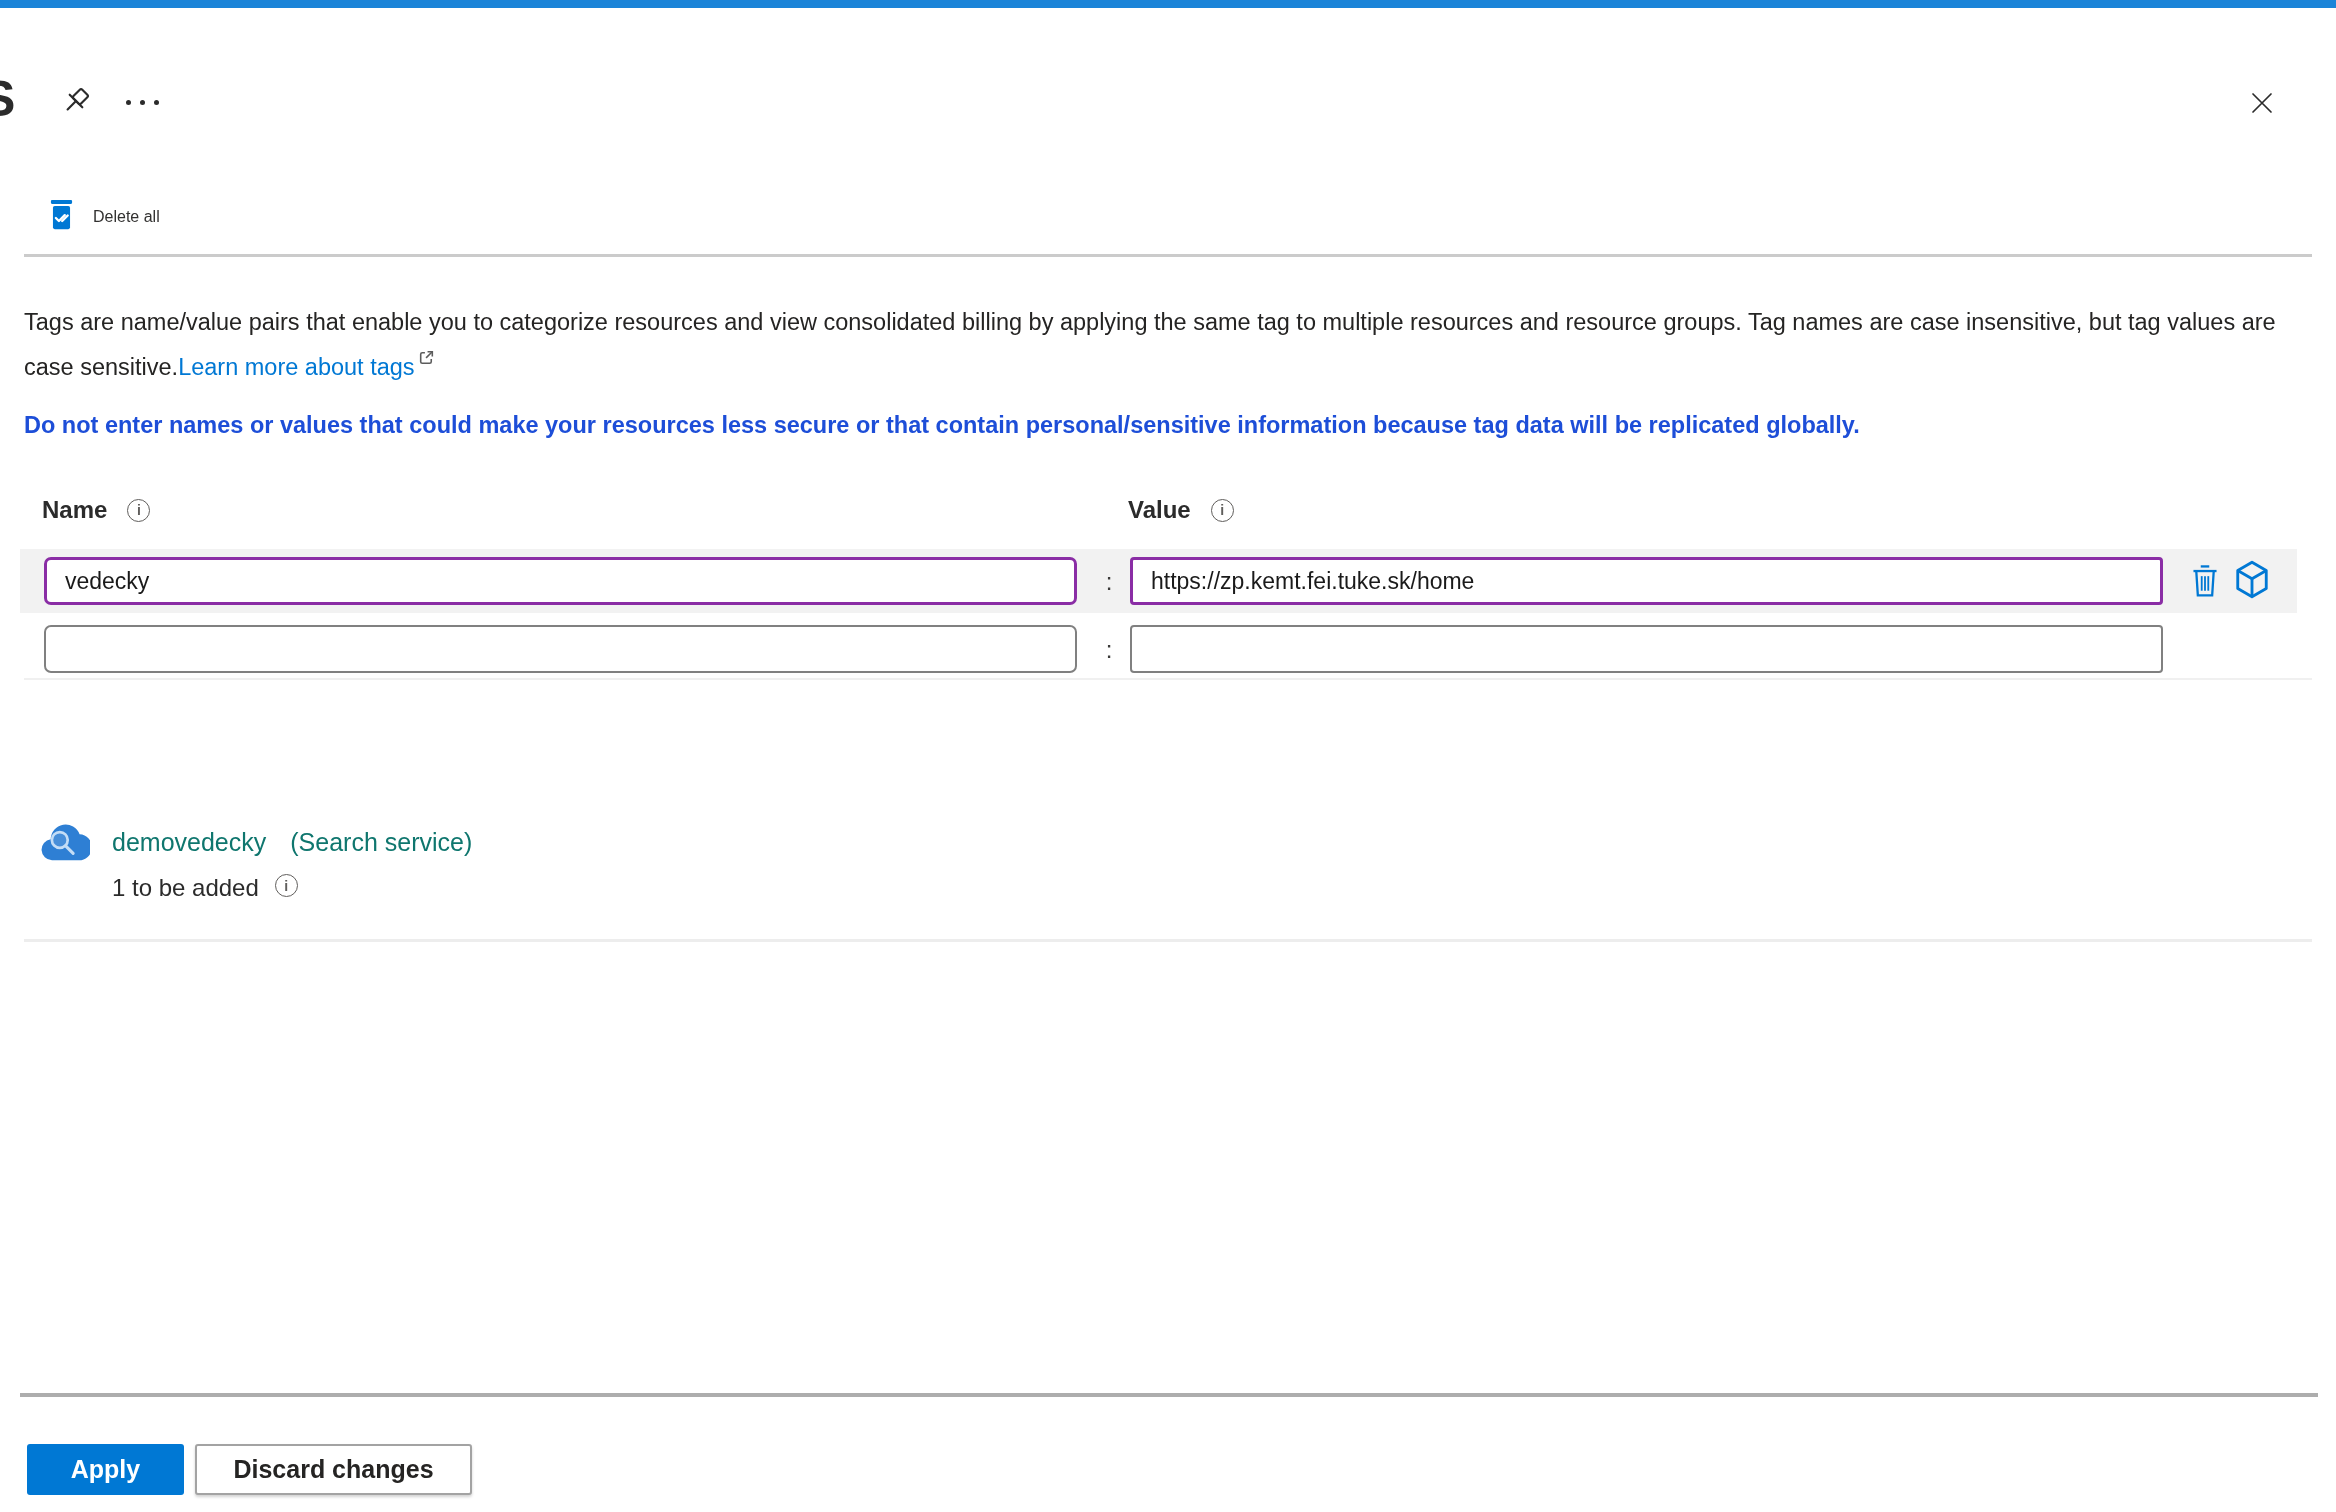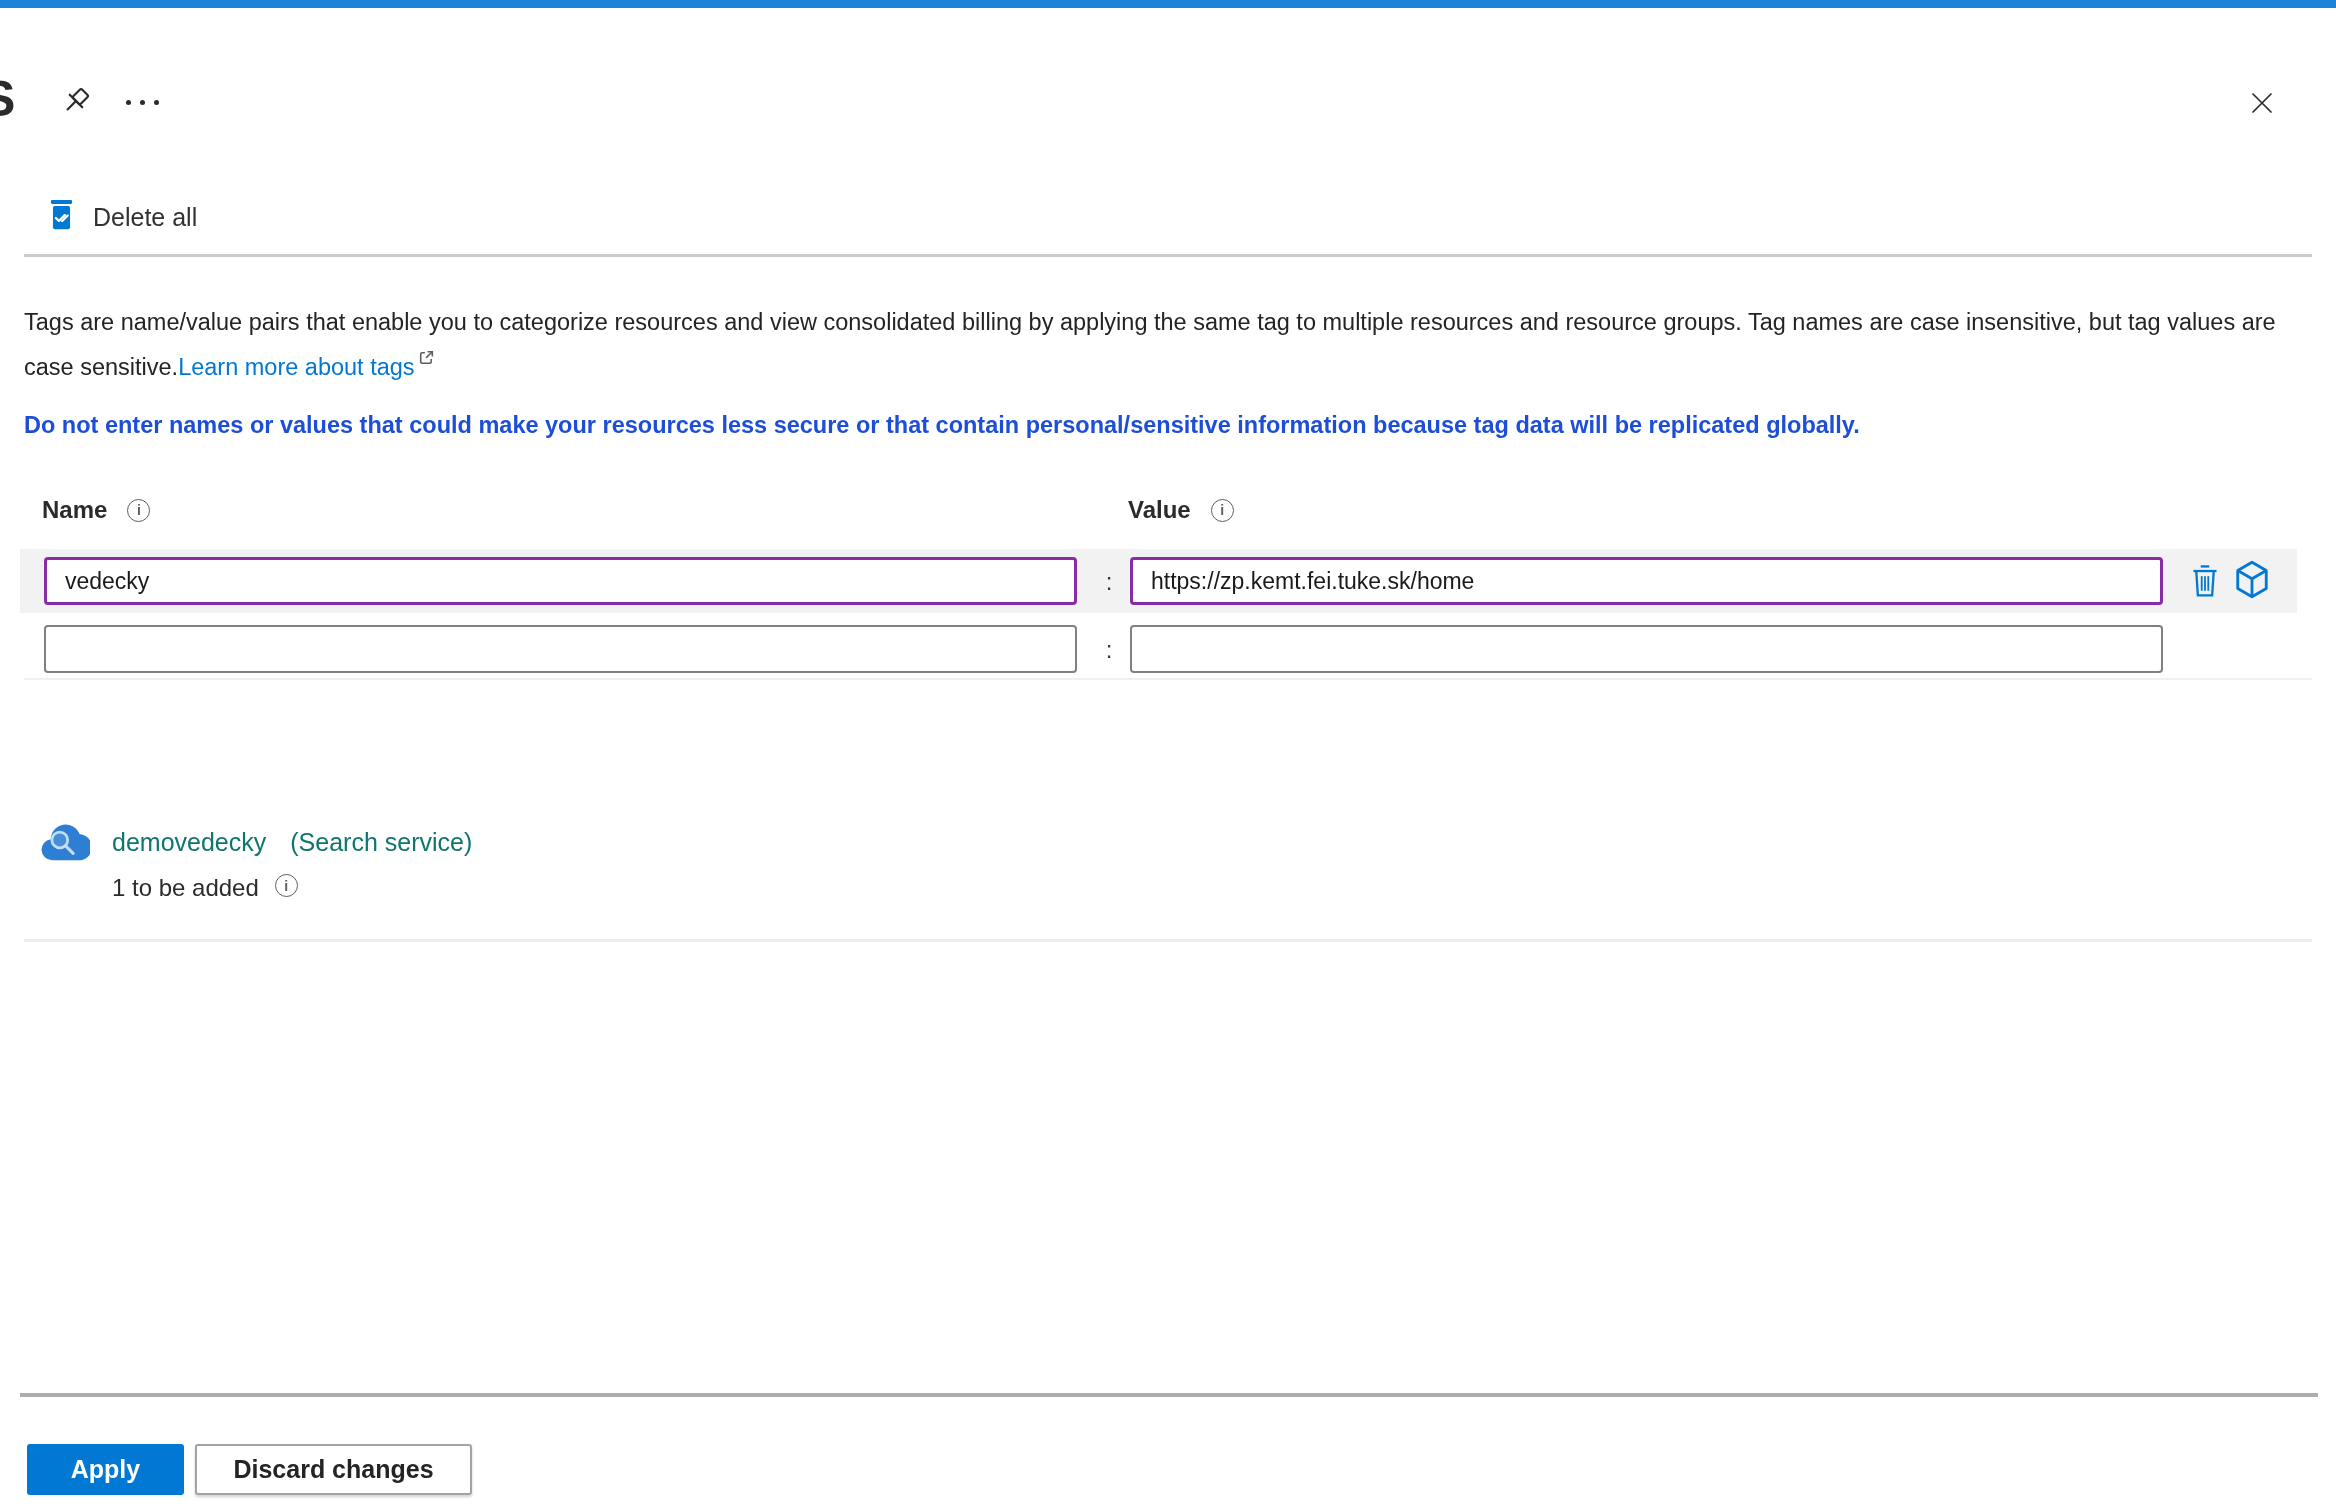--- a/index.html
+++ b/index.html
@@ -21,21 +21,21 @@
   
   .partial-title{position:absolute;left:-18px;top:74px;font-size:50px;font-weight:600;color:#2b2b2b;line-height:1;}
   .icon-btn{position:absolute;display:flex;align-items:center;justify-content:center;cursor:pointer;background:none;border:none;padding:0;}
   .pin-btn{left:54px;top:80px;width:44px;height:44px;}
   .more-btn{left:120px;top:82px;width:44px;height:40px;gap:9px;}
   .more-btn .dot{width:5px;height:5px;border-radius:50%;background:#2b2b2b;}
   .close-btn{left:2240px;top:82px;width:44px;height:44px;}
 
   
   .delete-all{position:absolute;left:42px;top:198px;display:flex;align-items:center;gap:18px;
-    font-size:25px;color:var(--text);background:none;border:none;cursor:pointer;font-family:inherit;}
+    font-size:16px;color:var(--text);background:none;border:none;cursor:pointer;font-family:inherit;}
   .divider{position:absolute;background:#cbcbcb;}
   .divider-toolbar{left:24px;top:254px;width:2288px;height:3px;}
 
   
   .description{position:absolute;left:24px;top:304px;width:2294px;font-size:23.5px;line-height:37px;color:#252423;}
   .learn-link{color:var(--accent);cursor:pointer;text-decoration:none;}
   .ext-icon{display:inline-block;vertical-align:8px;margin-left:2px;}
   .warning{position:absolute;left:24px;top:412px;width:2294px;font-size:23.5px;font-weight:700;color:#1d4ed8;}
 
   
@@ -44,21 +44,21 @@
   .col-value{left:1128px;}
   .info{width:23px;height:23px;border:1.5px solid #605e5c;border-radius:50%;display:inline-flex;
     align-items:center;justify-content:center;font-size:14px;font-weight:600;color:#605e5c;flex:0 0 auto;}
 
   
   .row-highlight{position:absolute;left:20px;top:549px;width:2277px;height:64px;background:var(--row_highlight);}
   .tag-input{position:absolute;height:48px;width:1033px;border-radius:4px;background:#fff;
     font-size:23px;padding:0 18px;color:#1a1a1a;outline:none;font-family:inherit;}
   .r1{top:557px;border:3px solid var(--modified_border);}
   .r2{top:625px;border:2.5px solid #808080;}
-  .name-col{left:44px;}
+  .name-col{left:44px;border-radius:7px;}
   .value-col{left:1130px;}
   .colon{position:absolute;left:1098px;width:22px;text-align:center;font-size:24px;color:#3b3a39;}
   .colon-r1{top:568px;}
   .colon-r2{top:636px;}
   .row-icon{position:absolute;background:none;border:none;padding:0;cursor:pointer;}
   .row-trash{left:2190px;top:564px;}
   .row-cube{left:2234px;top:560px;}
   .divider-rows{left:24px;top:678px;width:2288px;height:2px;background:#f0f0f0;}
 
   

